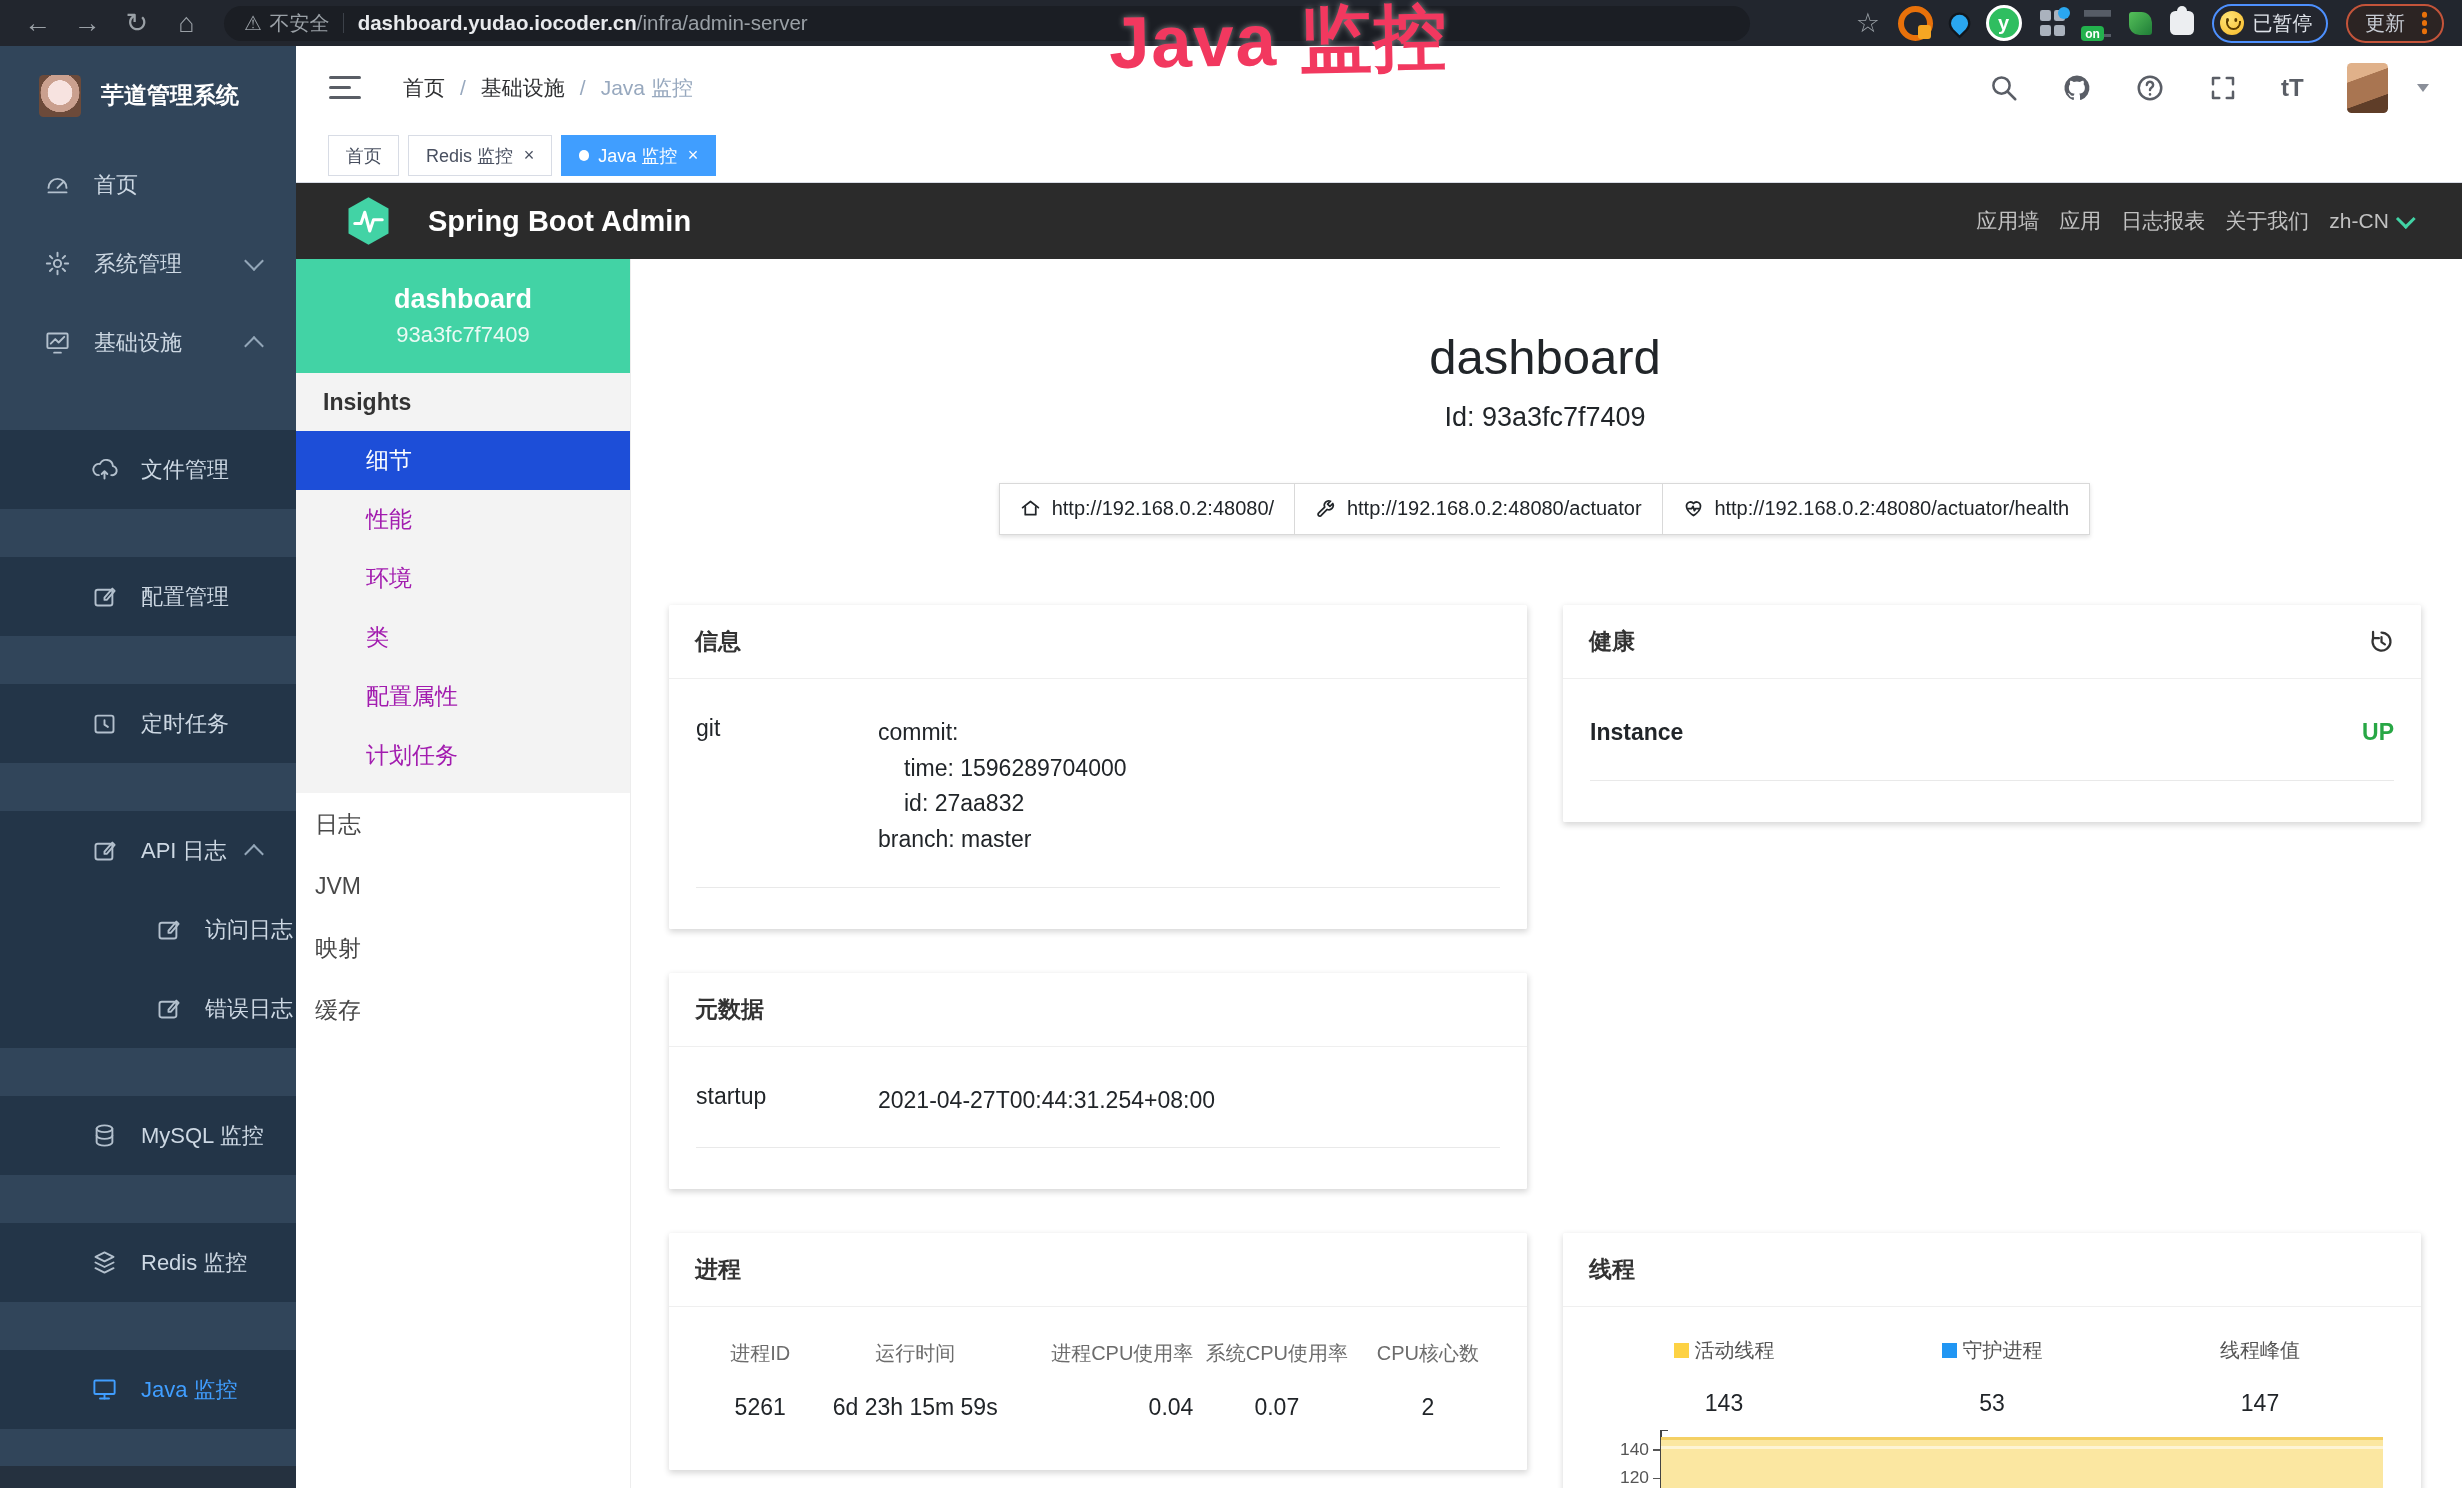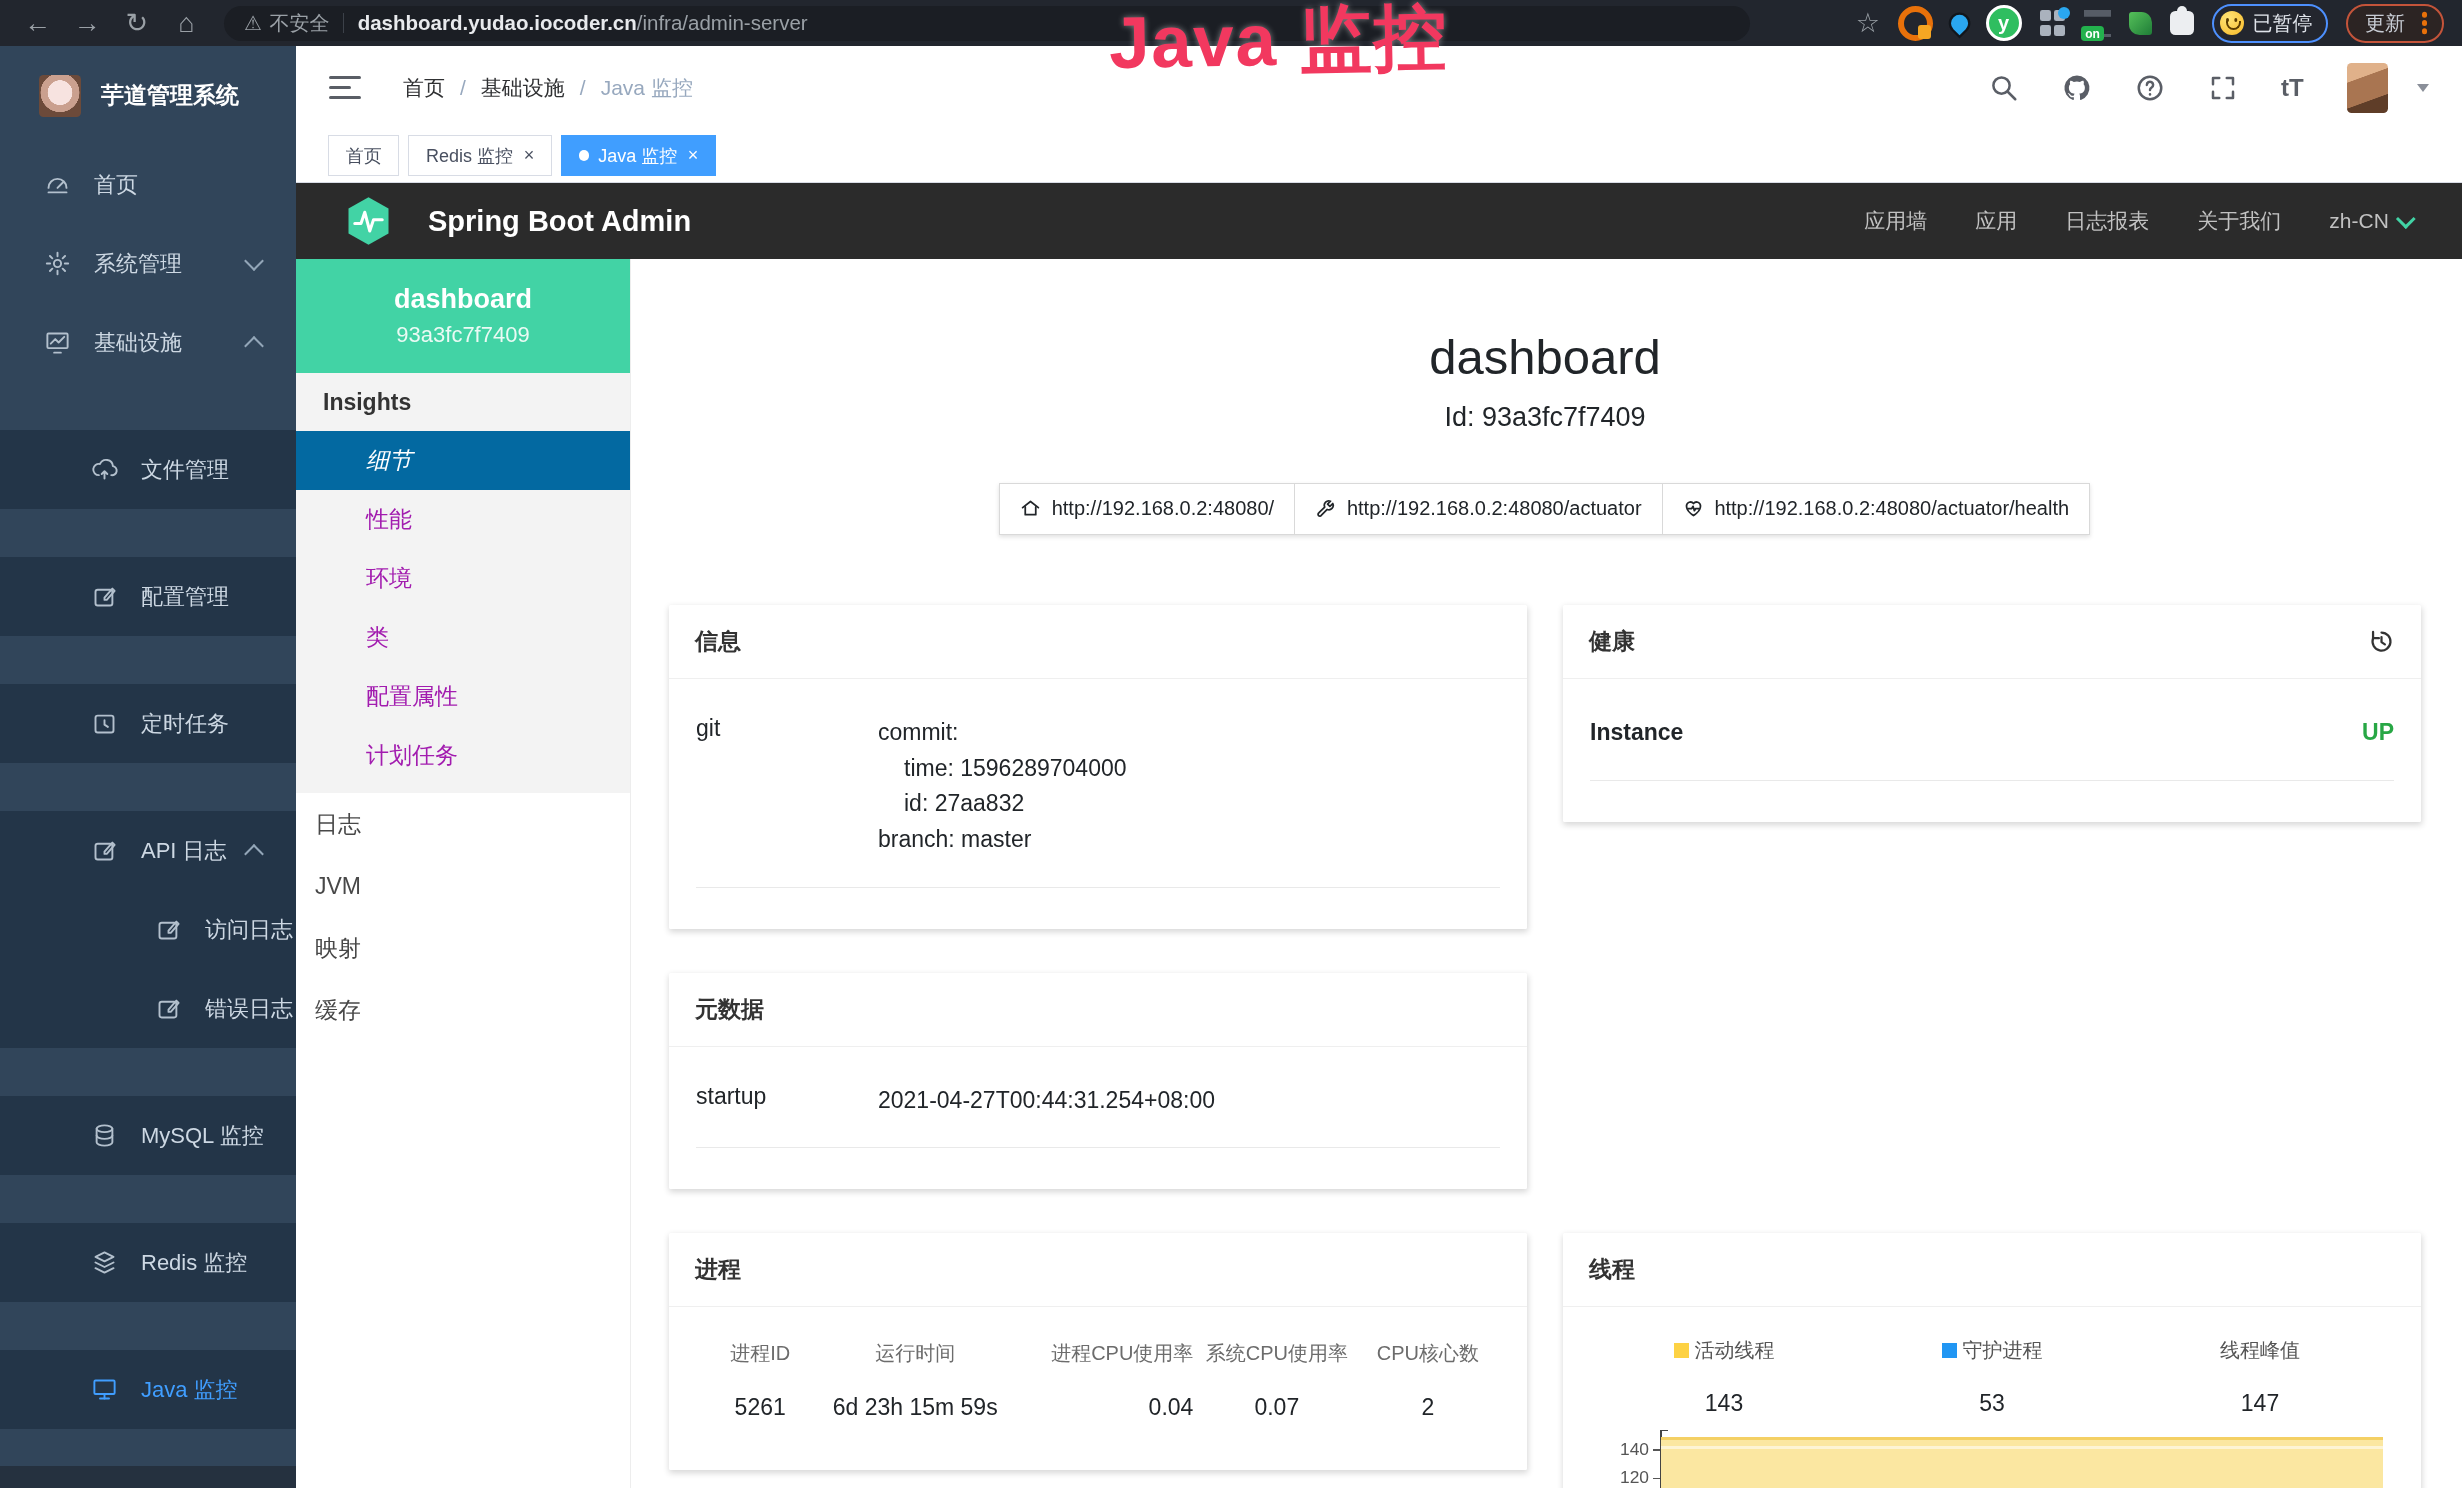--- a/index.html
+++ b/index.html
@@ -111,36 +111,36 @@
   .tab .x{margin-left:10.6px;font-size:18px;color:#495060;}
   .tab.active{background:#409eff;border-color:#409eff;color:#fff;}
   .tab.active .x{color:#fff;}
   .tab-dot{width:10.6px;height:10.6px;border-radius:50%;background:#fff;margin-right:9px;}
 
   
   .sba-header{height:76px;background:#2b2b2b;display:flex;align-items:center;padding:0 49px;}
   .sba-brand{display:flex;align-items:center;}
   .sba-logo{width:47px;height:50px;}
   .sba-title{color:#fff;font-size:29px;font-weight:bold;margin-left:36px;}
-  .sba-nav{margin-left:auto;display:flex;align-items:center;gap:48px;}
+  .sba-nav{margin-left:auto;display:flex;align-items:center;gap:20px;}
   .sba-nav .nv{color:#c2c2c2;font-size:21px;cursor:pointer;}
   .lang{display:flex;align-items:center;gap:10.6px;color:#c2c2c2;font-size:21px;cursor:pointer;}
   .chev-green{width:10.6px;height:10.6px;border-right:3px solid #42d3a5;border-bottom:3px solid #42d3a5;
               transform:rotate(45deg);margin-top:-4.6px;}
 
   .sba-body{flex:1;display:flex;min-height:0;}
   .sba-side{width:334px;flex:none;background:#fff;border-right:0.8px solid #ededed;}
   .app-block{height:114px;background:#42d3a5;display:flex;flex-direction:column;
              align-items:center;justify-content:center;gap:7.6px;}
   .app-name{color:#fff;font-size:27px;font-weight:bold;}
   .app-id{color:#eafaf4;font-size:22px;}
   .sgroup{background:#f3f3f3;padding-bottom:7.6px;}
   .glabel{height:58px;line-height:58px;padding-left:27px;font-size:23px;font-weight:bold;color:#333;}
   .sitem{height:59px;line-height:59px;padding-left:70px;font-size:23px;color:#a21caf;cursor:pointer;}
-  .sitem.active{background:#0369a1;color:#fff;font-style:italic;}
+  .sitem.active{background:#1d4ed8;color:#fff;}
   .ritem{height:62px;line-height:62px;padding-left:19px;font-size:23px;color:#484848;cursor:pointer;}
 
   .sba-main{flex:1;position:relative;overflow:hidden;padding:0 41px 0 38px;}
   .page-title{margin-top:70px;text-align:center;font-size:49px;font-weight:500;color:#212529;}
   .page-id{margin-top:16.7px;text-align:center;font-size:27px;color:#212529;}
   .endpoints{margin-top:50px;display:flex;justify-content:center;
              filter:drop-shadow(0 2.3px 2.3px rgba(0,0,0,.12));}
   .ep{display:flex;align-items:center;gap:10.6px;background:#fff;border:0.8px solid #d9d9d9;
       margin-left:-0.8px;padding:13.7px 20px;font-size:20px;color:#212529;cursor:pointer;}
   .ep svg{width:21px;height:21px;stroke:#212529;fill:none;stroke-width:2;

